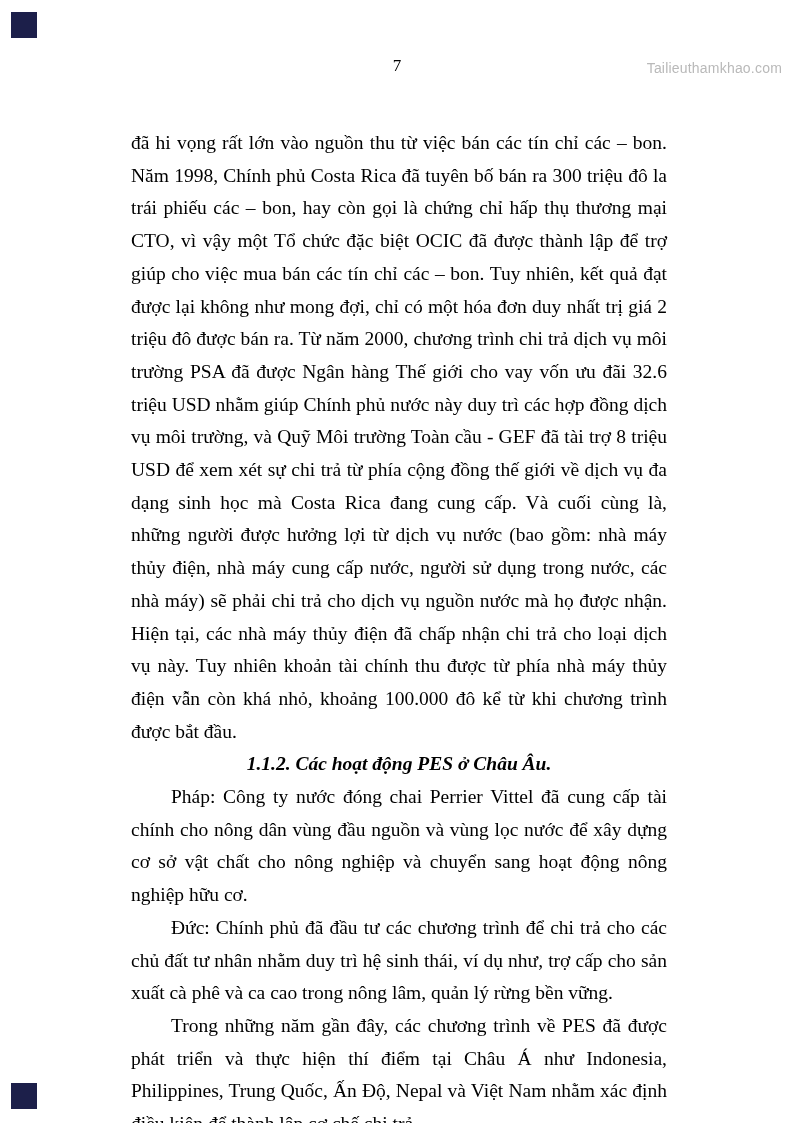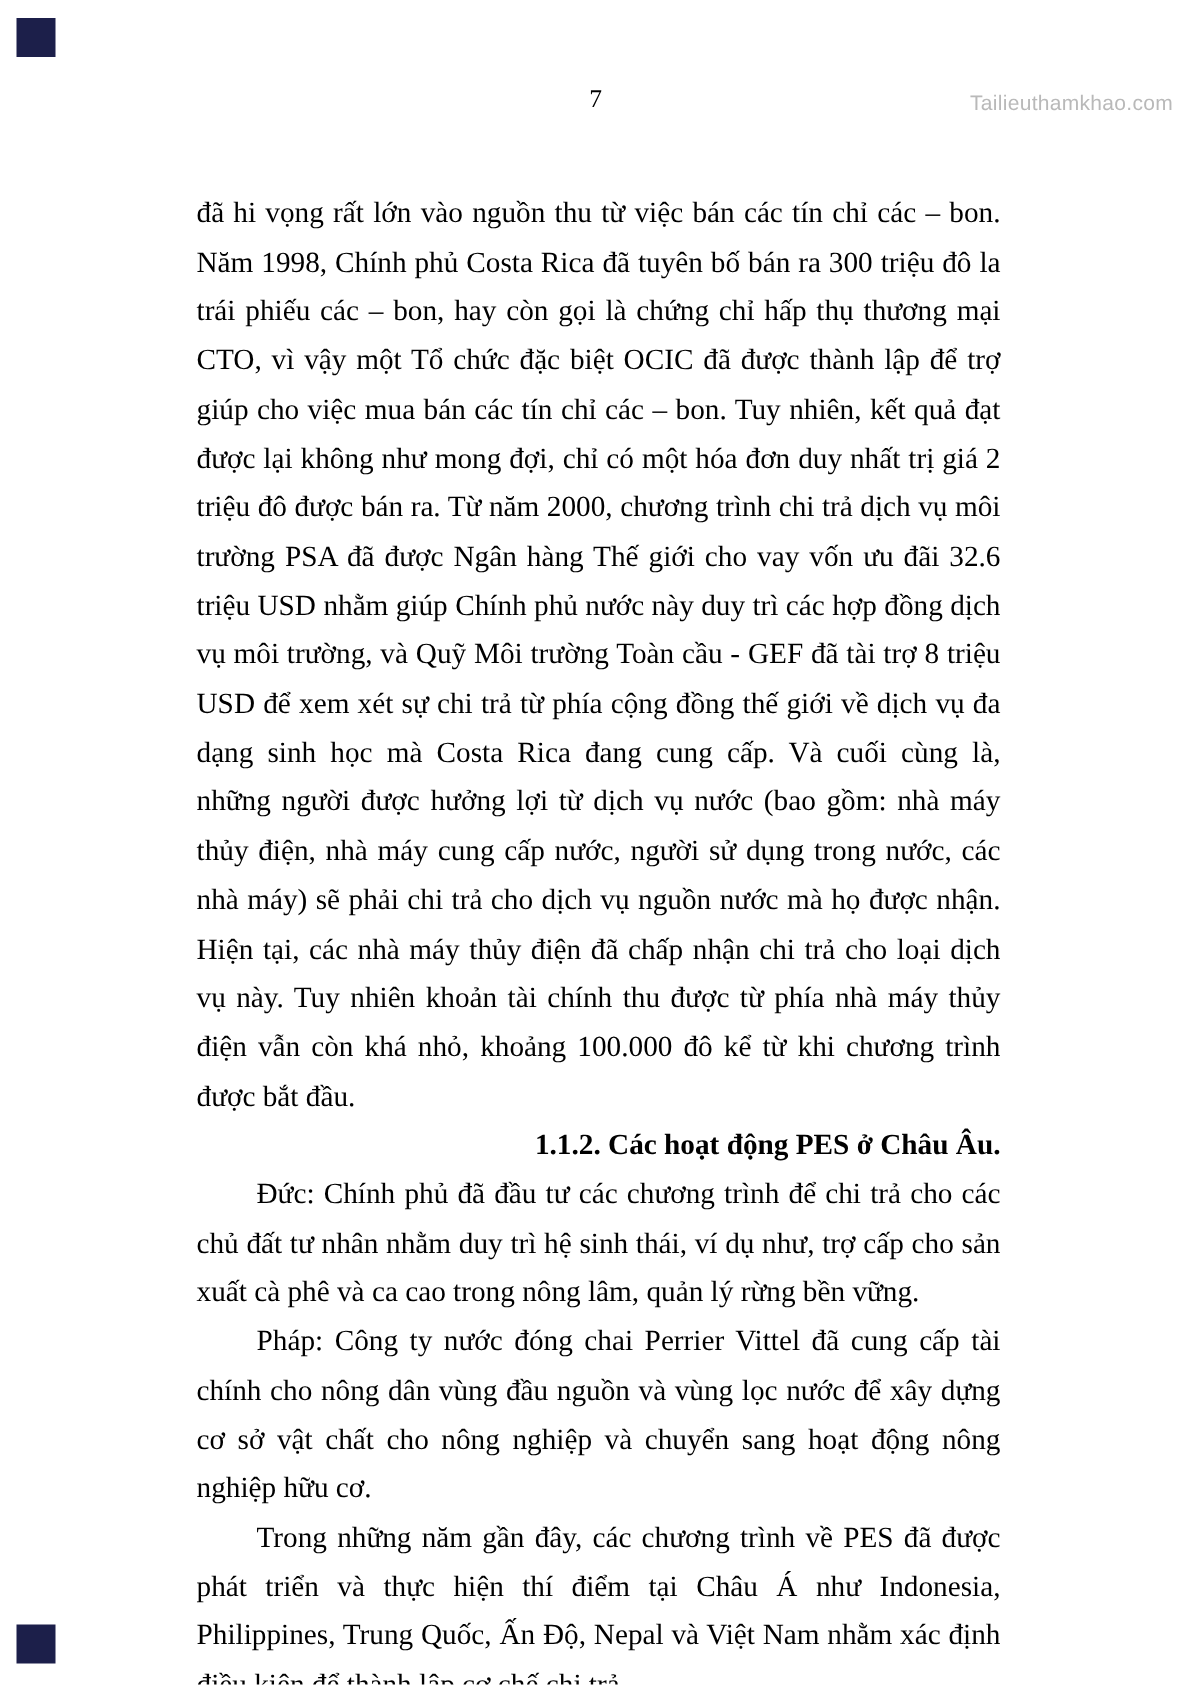--- a/index.html
+++ b/index.html
@@ -29,33 +29,33 @@
     text-align:center; font-size:17px;
   }
   .content {
     position:absolute; left:131px; top:127px; width:536px;
     font-size:19.5px; line-height:32.7px;
     text-align:justify;
   }
   .content p { margin:0; padding:0; }
   .content p.indent { text-indent:40px; }
   .content p.heading {
-    font-weight:bold; 
-    text-align:right;
+    font-weight:bold; font-style:italic;
+    text-align:center;
   }
 </style>
 </head>
 <body>
 
 <div class="watermark">Tailieuthamkhao.com</div>
 
 <div class="corner-square top-left"></div>
 <div class="corner-square bottom-left"></div>
 
 <div class="page-number">7</div>
 
 <div class="content">
   <p class="body">đã hi vọng rất lớn vào nguồn thu từ việc bán các tín chỉ các – bon. Năm 1998, Chính phủ Costa Rica đã tuyên bố bán ra 300 triệu đô la trái phiếu các – bon, hay còn gọi là chứng chỉ hấp thụ thương mại CTO, vì vậy một Tổ chức đặc biệt OCIC đã được thành lập để trợ giúp cho việc mua bán các tín chỉ các – bon. Tuy nhiên, kết quả đạt được lại không như mong đợi, chỉ có một hóa đơn duy nhất trị giá 2 triệu đô được bán ra. Từ năm 2000, chương trình chi trả dịch vụ môi trường PSA đã được Ngân hàng Thế giới cho vay vốn ưu đãi 32.6 triệu USD nhằm giúp Chính phủ nước này duy trì các hợp đồng dịch vụ môi trường, và Quỹ Môi trường Toàn cầu - GEF đã tài trợ 8 triệu USD để xem xét sự chi trả từ phía cộng đồng thế giới về dịch vụ đa dạng sinh học mà Costa Rica đang cung cấp. Và cuối cùng là, những người được hưởng lợi từ dịch vụ nước (bao gồm: nhà máy thủy điện, nhà máy cung cấp nước, người sử dụng trong nước, các nhà máy) sẽ phải chi trả cho dịch vụ nguồn nước mà họ được nhận. Hiện tại, các nhà máy thủy điện đã chấp nhận chi trả cho loại dịch vụ này. Tuy nhiên khoản tài chính thu được từ phía nhà máy thủy điện vẫn còn khá nhỏ, khoảng 100.000 đô kể từ khi chương trình được bắt đầu.</p>
   <p class="heading">1.1.2. Các hoạt động PES ở Châu Âu.</p>
+  <p class="body indent">Pháp: Công ty nước đóng chai Perrier Vittel đã cung cấp tài chính cho nông dân vùng đầu nguồn và vùng lọc nước để xây dựng cơ sở vật chất cho nông nghiệp và chuyển sang hoạt động nông nghiệp hữu cơ.</p>
   <p class="body indent">Đức: Chính phủ đã đầu tư các chương trình để chi trả cho các chủ đất tư nhân nhằm duy trì hệ sinh thái, ví dụ như, trợ cấp cho sản xuất cà phê và ca cao trong nông lâm, quản lý rừng bền vững.</p>
-  <p class="body indent">Pháp: Công ty nước đóng chai Perrier Vittel đã cung cấp tài chính cho nông dân vùng đầu nguồn và vùng lọc nước để xây dựng cơ sở vật chất cho nông nghiệp và chuyển sang hoạt động nông nghiệp hữu cơ.</p>
   <p class="body indent">Trong những năm gần đây, các chương trình về PES đã được phát triển và thực hiện thí điểm tại Châu Á như Indonesia, Philippines, Trung Quốc, Ấn Độ, Nepal và Việt Nam nhằm xác định điều kiện để thành lập cơ chế chi trả</p>
 </div>
 
 </body></html>

